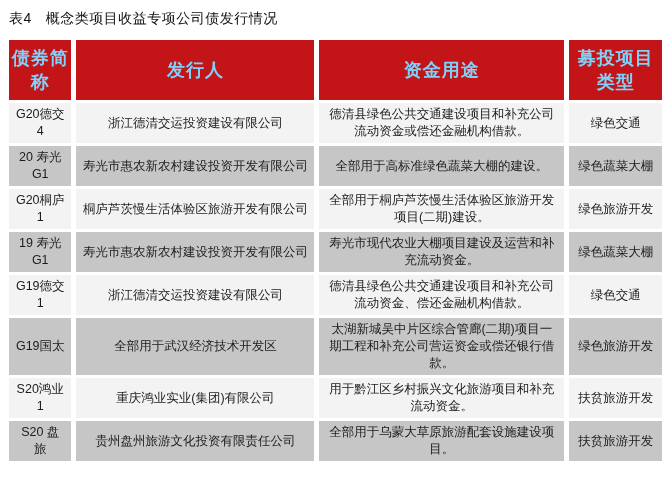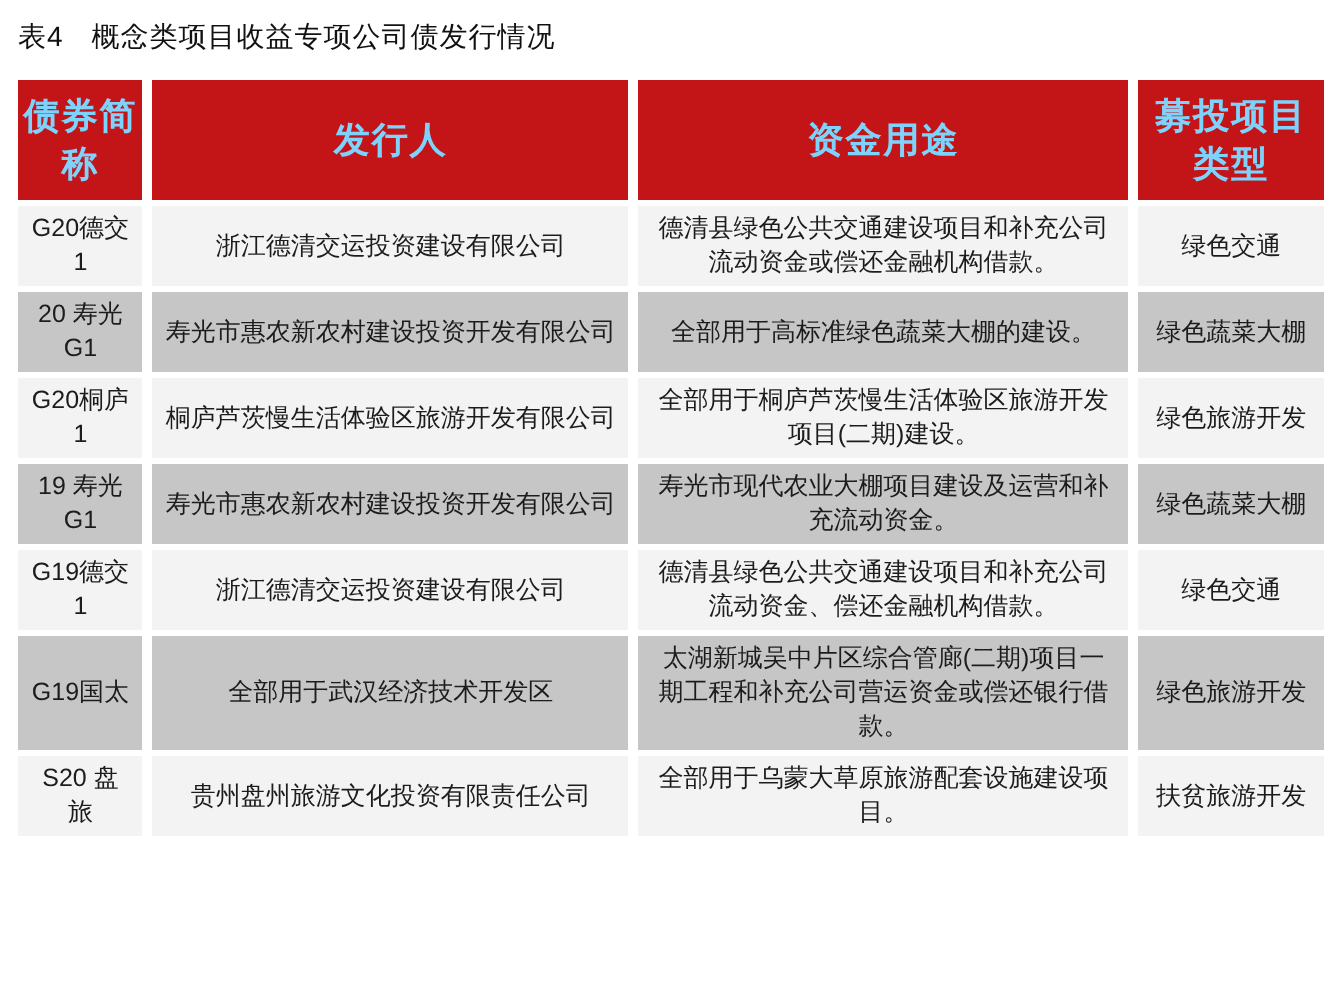--- a/index.html
+++ b/index.html
@@ -66,21 +66,21 @@
   <thead>
     <tr>
       <th>债券简称</th>
       <th>发行人</th>
       <th>资金用途</th>
       <th>募投项目类型</th>
     </tr>
   </thead>
   <tbody id="table-body">
   <tr>
-    <td>G20德交 1</td>
+    <td>G20德交 4</td>
     <td>浙江德清交运投资建设有限公司</td>
     <td>德清县绿色公共交通建设项目和补充公司流动资金或偿还金融机构借款。</td>
     <td>绿色交通</td>
   </tr>
 
 
   <tr>
     <td>20 寿光 G1</td>
     <td>寿光市惠农新农村建设投资开发有限公司</td>
     <td>全部用于高标准绿色蔬菜大棚的建设。</td>
@@ -109,20 +109,26 @@
     <td>绿色交通</td>
   </tr>
 
   <tr>
     <td>G19国太</td>
     <td>全部用于武汉经济技术开发区</td>
     <td>太湖新城吴中片区综合管廊(二期)项目一期工程和补充公司营运资金或偿还银行借款。</td>
     <td>绿色旅游开发</td>
   </tr>
 
+  <tr>
+    <td>S20鸿业 1</td>
+    <td>重庆鸿业实业(集团)有限公司</td>
+    <td>用于黔江区乡村振兴文化旅游项目和补充流动资金。</td>
+    <td>扶贫旅游开发</td>
+  </tr>
 
   <tr>
     <td>S20 盘旅</td>
     <td>贵州盘州旅游文化投资有限责任公司</td>
     <td>全部用于乌蒙大草原旅游配套设施建设项目。</td>
     <td>扶贫旅游开发</td>
   </tr>
 </tbody>
 </table>
 

